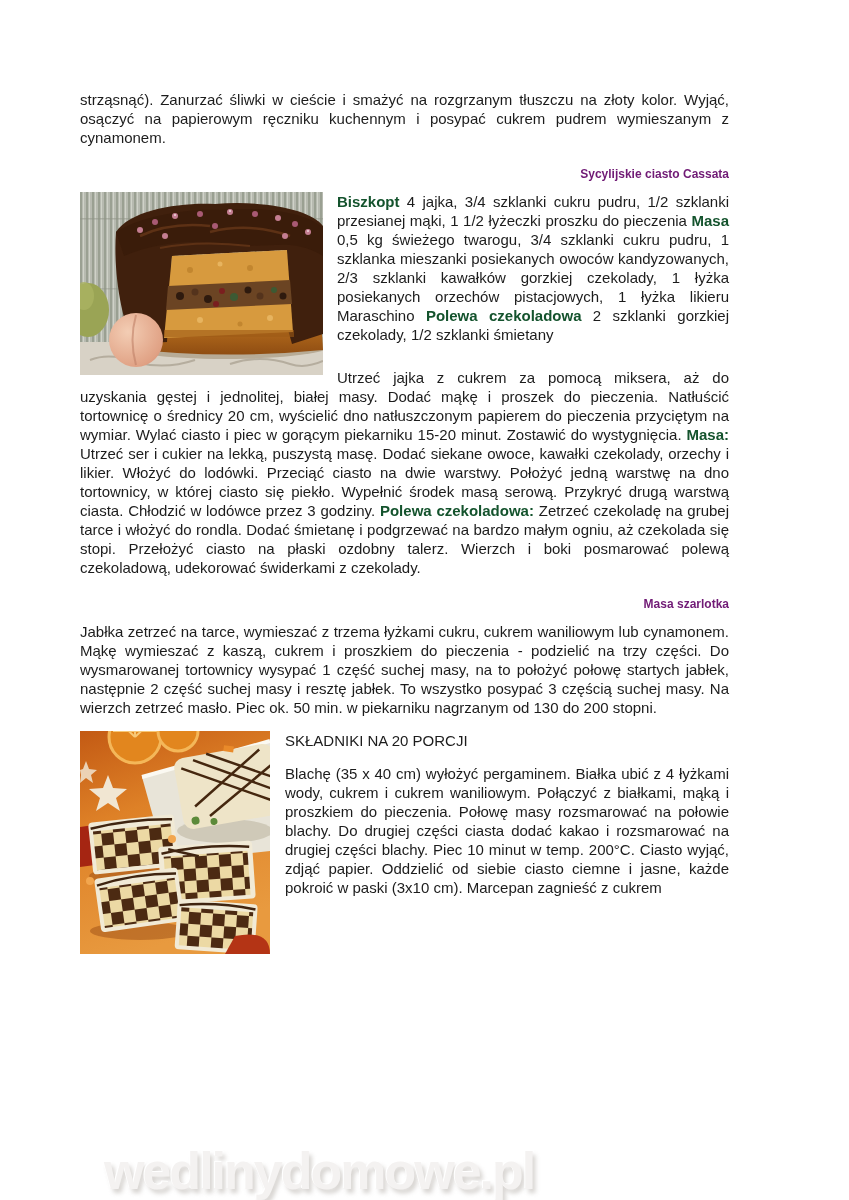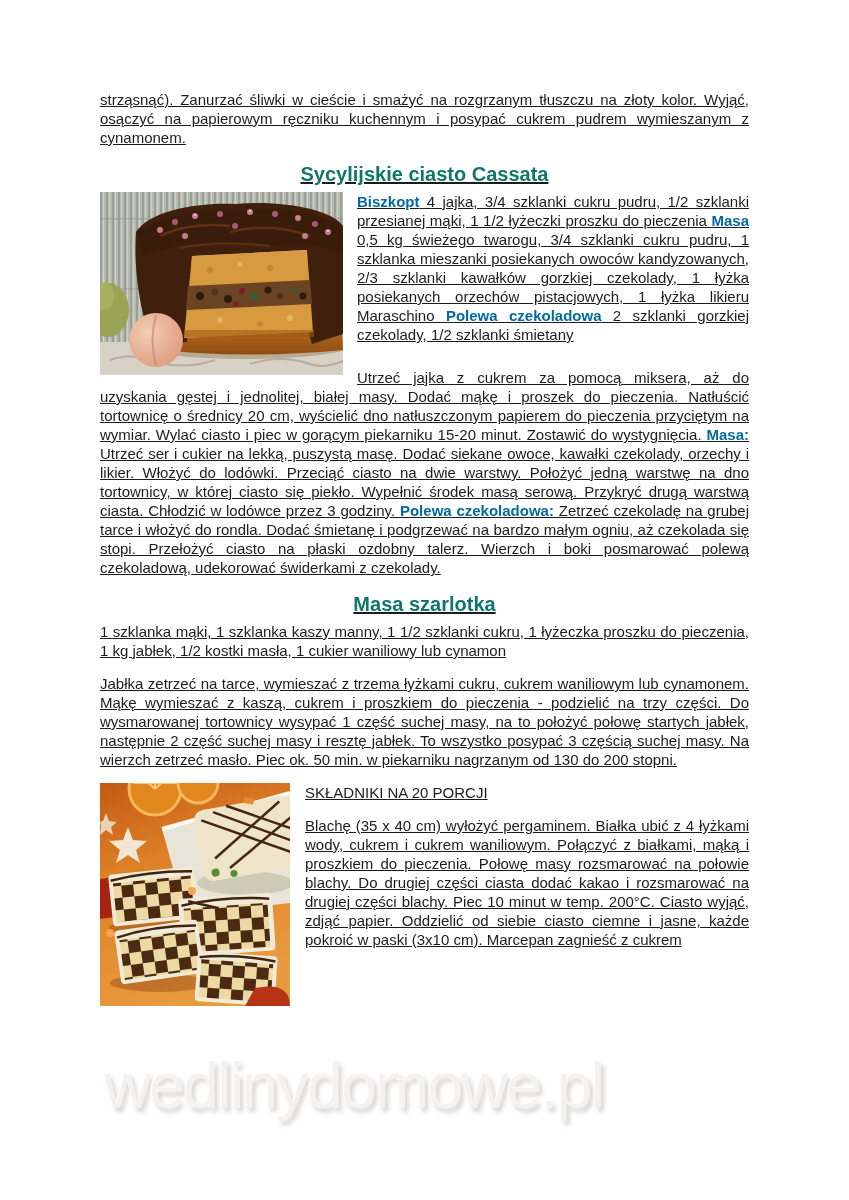--- a/index.html
+++ b/index.html
@@ -3,41 +3,40 @@
 <meta charset="utf-8">
 <style>
   html, body { margin:0; padding:0; background:#ffffff; }
   body {
     width:849px; height:1200px; position:relative; overflow:hidden;
     font-family:"Liberation Sans", sans-serif;
     font-size:15px; line-height:19px; color:#1c1c1c;
   }
   .content {
     position:relative; z-index:1;
-    padding:90px 100px 0 100px; width:649px;
+    padding:90px 100px 0 80px; width:649px;
     text-align:justify;
-    text-decoration:underline;
   }
   p { margin:0 0 14px 0; }
   .heading {
     clear:both;
-    color:#0f766e; font-weight:bold; font-size:20px; line-height:19px;
-    margin:18px 0 8px 0; text-align:center;
+    color:#701a75; font-weight:bold; font-size:12px; line-height:19px;
+    margin:18px 0 8px 0; text-align:right;
   }
-  .inline-red { color:#0369a1; font-weight:bold; }
+  .inline-red { color:#14532d; font-weight:bold; }
   figure.photo { float:left; margin:0 14px 12px 0; padding:0; }
   .photo1 svg { width:243px; height:183px; display:block; }
   .photo2 { margin-bottom:4px !important; margin-right:15px !important; }
   .photo2 svg { width:190px; height:223px; display:block; }
   .ing-cassata { margin-top:7px; }
   .instr-cassata { margin-top:24px; }
   .servings-block { margin-top:8px; }
   .watermark {
-    position:absolute; z-index:0; left:104px; top:1076px;
-    font-size:65px; font-weight:normal; letter-spacing:-2px; white-space:nowrap;
+    position:absolute; z-index:0; left:104px; top:1162px;
+    font-size:52px; font-weight:bold; letter-spacing:-2px; white-space:nowrap;
     color:#f4f2f1;
     text-shadow:-1px -1px 0 #ffffff, 3px 4px 4px rgba(168,162,156,0.45);
   }
 </style>
 </head>
 <body>
 
 <div class="content">
 
   <p>strząsnąć). Zanurzać śliwki w cieście i smażyć na rozgrzanym tłuszczu na złoty kolor. Wyjąć, osączyć na papierowym ręczniku kuchennym i posypać cukrem pudrem wymieszanym z cynamonem.</p>
@@ -115,21 +114,20 @@
       <path d="M56,123 Q49,148 56,173" stroke="#c08068" fill="none" stroke-width="2" opacity="0.6"></path>
     </svg>
   </figure>
 
   <p class="ing-cassata"><span class="inline-red">Biszkopt</span><span> 4 jajka, 3/4 szklanki cukru pudru, 1/2 szklanki przesianej mąki, 1 1/2 łyżeczki proszku do pieczenia </span><span class="inline-red">Masa</span><span> 0,5 kg świeżego twarogu, 3/4 szklanki cukru pudru, 1 szklanka mieszanki posiekanych owoców kandyzowanych, 2/3 szklanki kawałków gorzkiej czekolady, 1 łyżka posiekanych orzechów pistacjowych, 1 łyżka likieru Maraschino </span><span class="inline-red">Polewa czekoladowa</span><span> 2 szklanki gorzkiej czekolady, 1/2 szklanki śmietany</span></p>
 
   <p class="instr-cassata"><span>Utrzeć jajka z cukrem za pomocą miksera, aż do uzyskania gęstej i jednolitej, białej masy. Dodać mąkę i proszek do pieczenia. Natłuścić tortownicę o średnicy 20 cm, wyścielić dno natłuszczonym papierem do pieczenia przyciętym na wymiar. Wylać ciasto i piec w gorącym piekarniku 15-20 minut. Zostawić do wystygnięcia. </span><span class="inline-red">Masa:</span><span> Utrzeć ser i cukier na lekką, puszystą masę. Dodać siekane owoce, kawałki czekolady, orzechy i likier. Włożyć do lodówki. Przeciąć ciasto na dwie warstwy. Położyć jedną warstwę na dno tortownicy, w której ciasto się piekło. Wypełnić środek masą serową. Przykryć drugą warstwą ciasta. Chłodzić w lodówce przez 3 godziny. </span><span class="inline-red">Polewa czekoladowa:</span><span> Zetrzeć czekoladę na grubej tarce i włożyć do rondla. Dodać śmietanę i podgrzewać na bardzo małym ogniu, aż czekolada się stopi. Przełożyć ciasto na płaski ozdobny talerz. Wierzch i boki posmarować polewą czekoladową, udekorować świderkami z czekolady.</span></p>
 
   <h2 class="heading">Masa szarlotka</h2>
 
-  <p>1 szklanka mąki, 1 szklanka kaszy manny, 1 1/2 szklanki cukru, 1 łyżeczka proszku do pieczenia, 1 kg jabłek, 1/2 kostki masła, 1 cukier waniliowy lub cynamon</p>
 
   <p>Jabłka zetrzeć na tarce, wymieszać z trzema łyżkami cukru, cukrem waniliowym lub cynamonem. Mąkę wymieszać z kaszą, cukrem i proszkiem do pieczenia - podzielić na trzy części. Do wysmarowanej tortownicy wysypać 1 część suchej masy, na to położyć połowę startych jabłek, następnie 2 część suchej masy i resztę jabłek. To wszystko posypać 3 częścią suchej masy. Na wierzch zetrzeć masło. Piec ok. 50 min. w piekarniku nagrzanym od 130 do 200 stopni.</p>
 
 
   <figure class="photo photo2">
     <svg viewBox="0 0 190 223" xmlns="http://www.w3.org/2000/svg">
       <defs>
         <linearGradient id="orangebg" x1="0" y1="0" x2="0.3" y2="1">
           <stop offset="0" stop-color="#c35a14"></stop>
             <stop offset="0.4" stop-color="#de8127"></stop>

